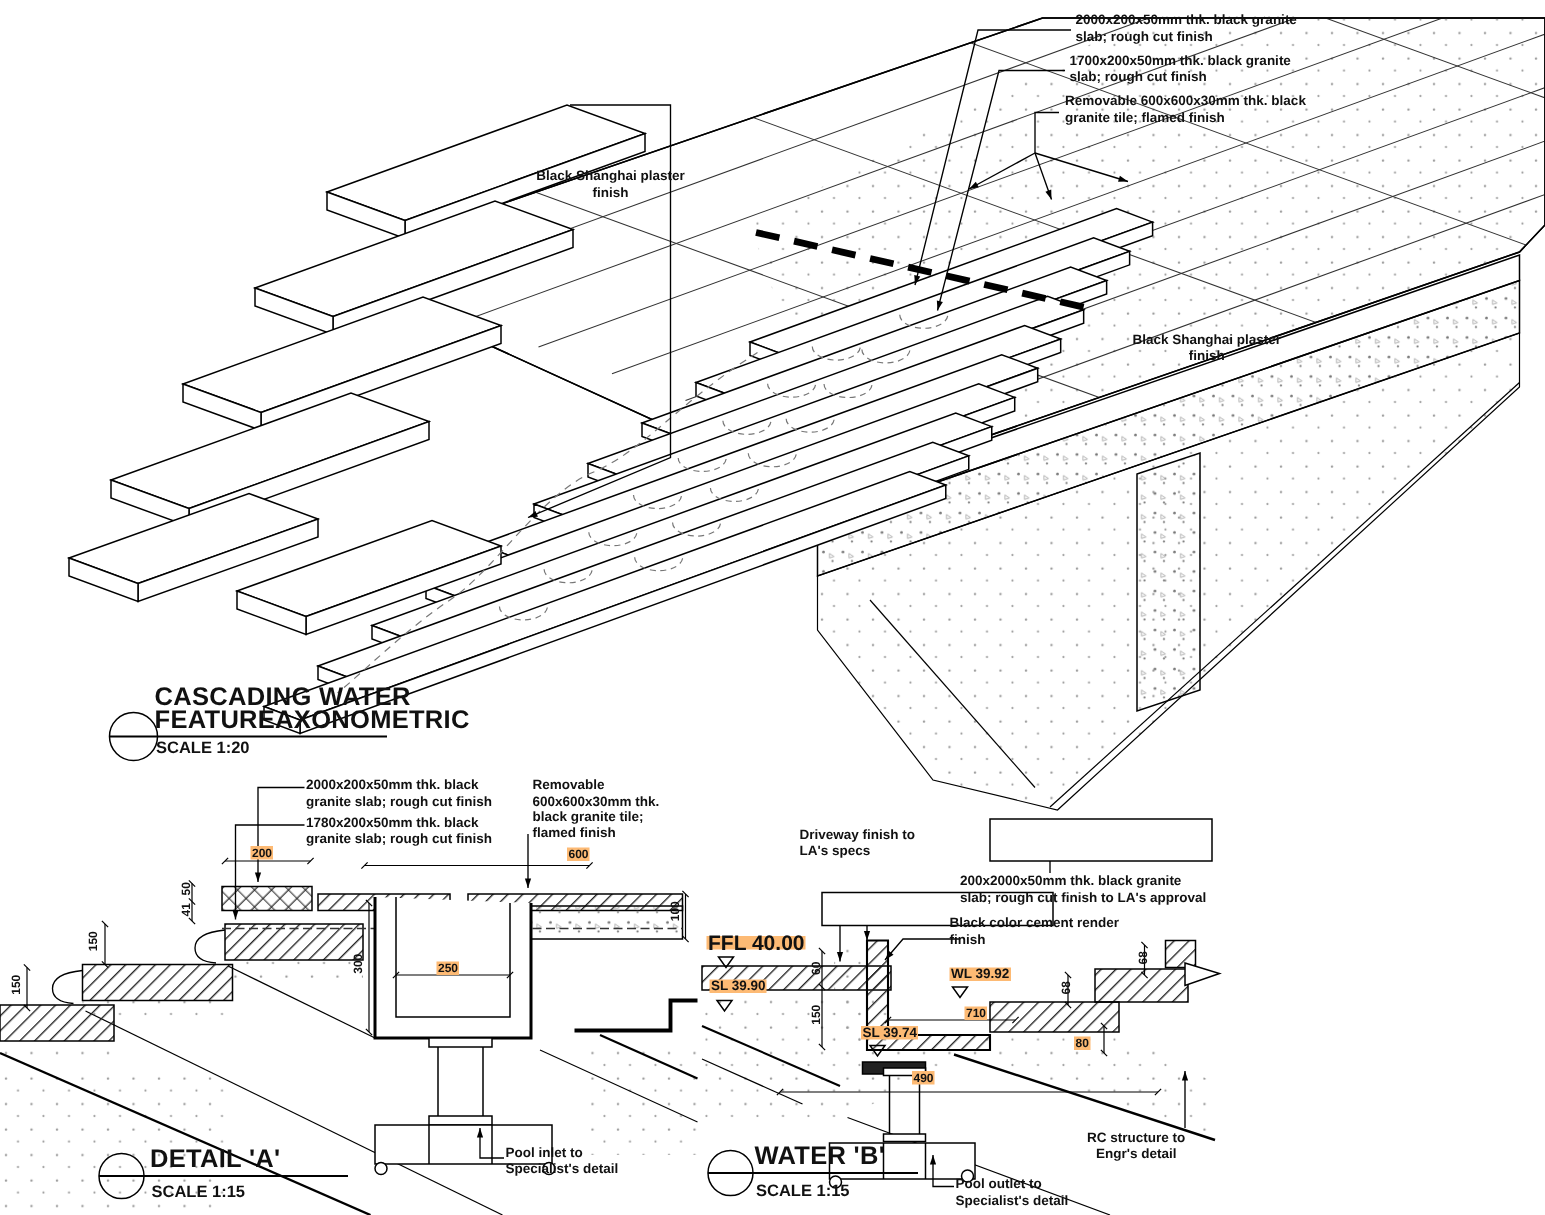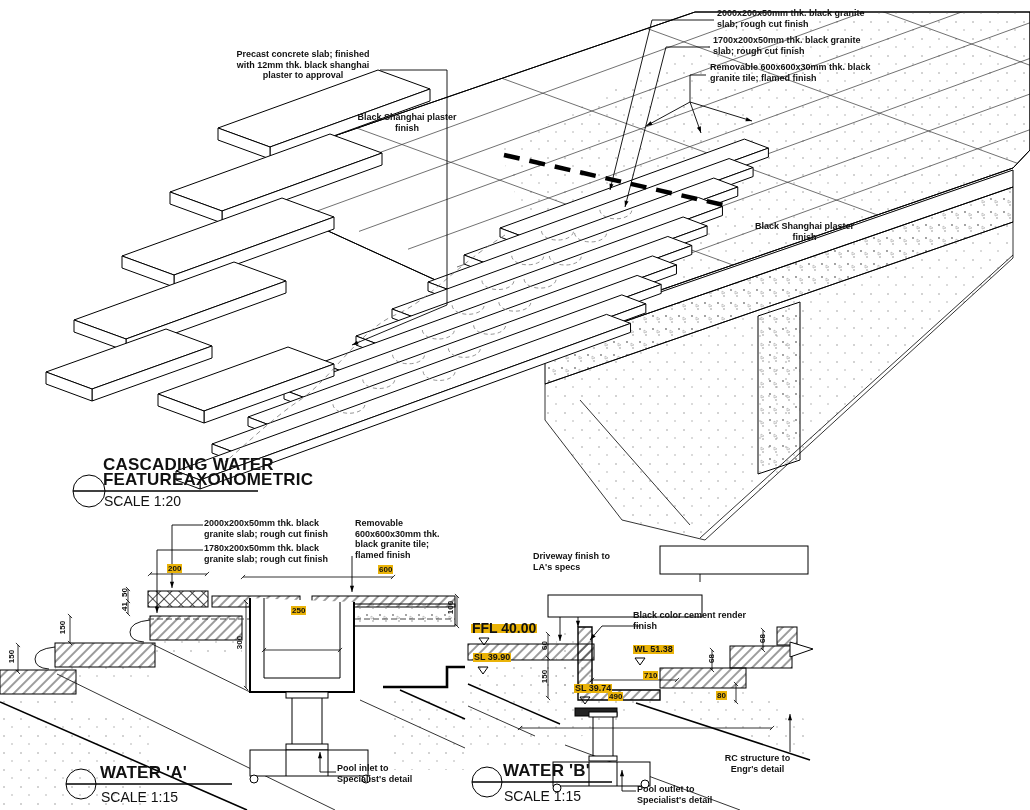--- a/index.html
+++ b/index.html
@@ -2,24 +2,24 @@
 <html><head>
 <meta charset="utf-8">
 <style>
   html,body{margin:0;padding:0;background:#fff;}
   #canvas{position:relative;width:1030px;height:810px;background:#fff;overflow:hidden;
           font-family:"Liberation Sans",sans-serif;color:#111;}
   svg{position:absolute;left:0;top:0;}
   .lbl{position:absolute;font-size:9px;font-weight:700;line-height:10.5px;white-space:normal;}
   .ctr{text-align:center}
   .rgt{text-align:center}
-  .dim{position:absolute;font-size:8px;font-weight:700;background:#eab308;padding:0 1px;line-height:9px;text-align:center;}
+  .dim{position:absolute;font-size:8px;font-weight:700;background:#fdba74;padding:0 1px;line-height:9px;text-align:center;}
   .rot{transform:rotate(-90deg);transform-origin:center center;width:26px;text-align:center;background:transparent;}
   .ttl{position:absolute;font-size:17px;font-weight:700;letter-spacing:.2px;line-height:14.5px;}
-  .scl{position:absolute;font-size:14px;font-weight:400;}
+  .scl{position:absolute;font-size:11px;font-weight:700;}
 </style>
 </head>
 <body>
 
 <div id="canvas">
 
 <svg id="art" width="1030" height="810" viewBox="0 0 1030 810">
   <defs>
     <pattern id="h" width="7" height="7" patternUnits="userSpaceOnUse" patternTransform="rotate(45)">
       <path d="M3 0 V7" stroke="#222" stroke-width="0.9"></path>
@@ -290,56 +290,56 @@
     <path d="M640 626 H602 L590 640" marker-end="url(#arr)"></path>
     <path d="M790 752 V714" marker-end="url(#arr)"></path>
     <path d="M636 791 H622 V770" marker-end="url(#arr)"></path>
   </g>
   <g fill="none" stroke="#000">
     <circle cx="487" cy="782" r="15" stroke-width="1"></circle>
     <line x1="472" y1="782" x2="612" y2="782" stroke-width="1.4"></line>
   </g>
 </svg>
 
-<div class="lbl ctr" style="left:228px;top:49px;width:150px">Precast concrete slab; finished with 12mm thk. black shanghai plaster to approval</div>
 <div class="lbl ctr" style="left:352px;top:112px;width:110px">Black Shanghai plaster finish</div>
 <div class="lbl" style="left:717px;top:8px;width:150px">2000x200x50mm thk. black granite slab; rough cut finish</div>
 <div class="lbl" style="left:713px;top:35px;width:150px">1700x200x50mm thk. black granite slab; rough cut finish</div>
 <div class="lbl" style="left:710px;top:62px;width:168px">Removable 600x600x30mm thk. black granite tile; flamed finish</div>
 <div class="lbl ctr" style="left:752px;top:221px;width:105px">Black Shanghai plaster finish</div>
 <div class="ttl" style="left:103px;top:458px;width:180px">CASCADING WATER FEATUREAXONOMETRIC</div>
 <div class="scl" style="left:104px;top:493px">SCALE 1:20</div>
 
 <div class="lbl" style="left:204px;top:518px;width:138px">2000x200x50mm thk. black granite slab; rough cut finish</div>
 <div class="lbl" style="left:204px;top:543px;width:138px">1780x200x50mm thk. black granite slab; rough cut finish</div>
 <div class="lbl" style="left:355px;top:518px;width:100px">Removable 600x600x30mm thk. black granite tile; flamed finish</div>
 <div class="lbl" style="left:337px;top:763px;width:92px">Pool inlet to Specialist's detail</div>
 <div class="dim" style="left:167px;top:564px">200</div>
 <div class="dim" style="left:378px;top:565px">600</div>
 <div class="dim rot" style="left:110px;top:588px">50</div>
 <div class="dim rot" style="left:110px;top:602px">41</div>
 <div class="dim rot" style="left:48px;top:623px">150</div>
 <div class="dim rot" style="left:-3px;top:652px">150</div>
 <div class="dim rot" style="left:225px;top:638px">300</div>
-<div class="dim" style="left:291px;top:606px">250</div>
+<div class="dim" style="left:291px;top:641px">250</div>
 <div class="dim rot" style="left:436px;top:603px">100</div>
-<div class="ttl" style="left:100px;top:766px">WATER 'A'</div>
+<div class="ttl" style="left:100px;top:766px">DETAIL 'A'</div>
 <div class="scl" style="left:101px;top:789px">SCALE 1:15</div>
 
 <div class="lbl" style="left:533px;top:551px;width:82px">Driveway finish to LA's specs</div>
+<div class="lbl" style="left:640px;top:582px;width:168px">200x2000x50mm thk. black granite slab; rough cut finish to LA's approval</div>
 <div class="lbl" style="left:633px;top:610px;width:115px">Black color cement render finish</div>
 <div class="lbl rgt" style="left:710px;top:753px;width:95px">RC structure to Engr's detail</div>
 <div class="lbl" style="left:637px;top:784px;width:105px">Pool outlet to Specialist's detail</div>
 <div class="dim" style="left:471px;top:624px;font-size:14px">FFL 40.00</div>
 <div class="dim" style="left:473px;top:653px;font-size:9px">SL 39.90</div>
-<div class="dim" style="left:633px;top:645px;font-size:9px">WL 51.38</div>
+<div class="dim" style="left:633px;top:645px;font-size:9px">WL 39.92</div>
 <div class="dim" style="left:574px;top:684px;font-size:9px">SL 39.74</div>
 <div class="dim rot" style="left:530px;top:641px">60</div>
 <div class="dim rot" style="left:530px;top:672px">150</div>
 <div class="dim" style="left:643px;top:671px">710</div>
-<div class="dim" style="left:608px;top:692px">490</div>
+<div class="dim" style="left:608px;top:714px">490</div>
 <div class="dim rot" style="left:697px;top:654px">68</div>
 <div class="dim rot" style="left:748px;top:634px">68</div>
 <div class="dim" style="left:716px;top:691px">80</div>
 <div class="ttl" style="left:503px;top:764px">WATER 'B'</div>
 <div class="scl" style="left:504px;top:788px">SCALE 1:15</div>
 
 </div>
 
 </body></html>

